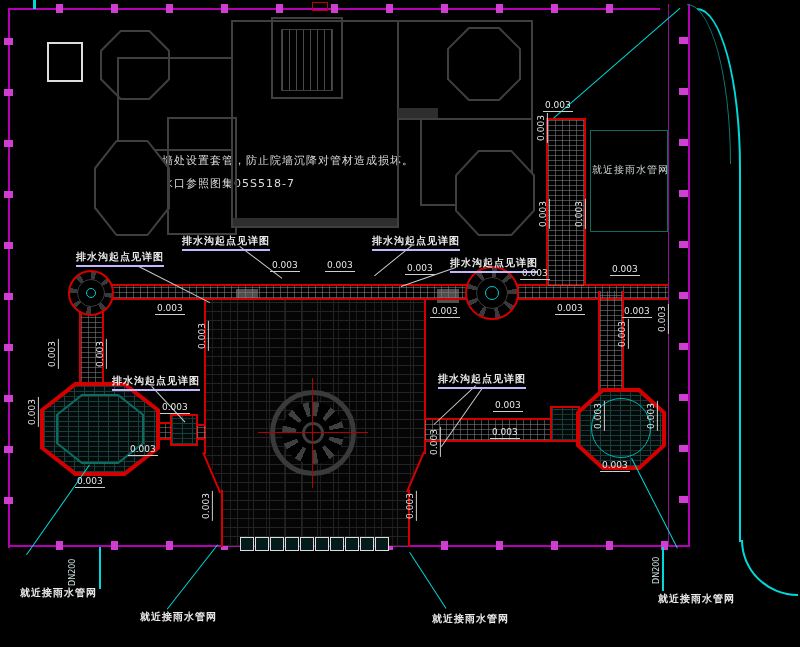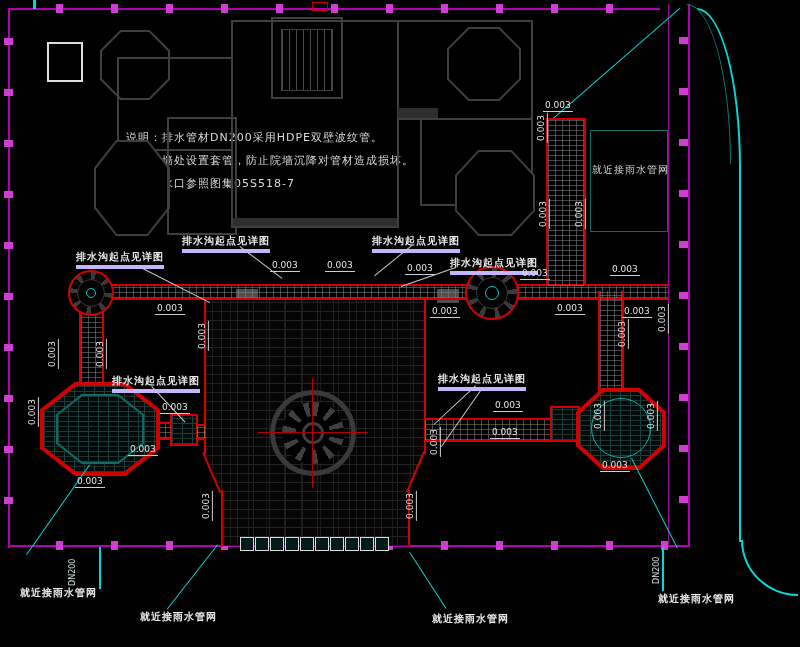--- a/index.html
+++ b/index.html
@@ -23,21 +23,21 @@
   .redl{background:#d40000;}
   .cy{background:#00d9d9;height:1px;transform-origin:0 0;}
   .lead{background:#c8cccc;height:1px;transform-origin:0 0;}
   .oct{clip-path:polygon(29% 0,71% 0,100% 29%,100% 71%,71% 100%,29% 100%,0 71%,0 29%);}
   .bwall{box-sizing:border-box;border:2px solid #3f3f3f;}
   
   .slope{color:#e6e6e6;font-size:9px;line-height:10px;border-bottom:1px solid #cfcfcf;
          padding:0 2px 1px 2px;white-space:nowrap;}
   .slope.v{transform:rotate(-90deg);transform-origin:center;}
   .detail{color:#eceaea;font-size:10px;font-weight:bold;white-space:nowrap;
-          border-bottom:4px solid #c4b5fd;padding-bottom:1px;letter-spacing:1px;text-align:center;}
+          border-bottom:2px solid #c4b5fd;padding-bottom:1px;letter-spacing:1px;text-align:center;}
   .connect{color:#eceaea;font-size:10px;font-weight:bold;white-space:nowrap;letter-spacing:1px;}
   .note{color:#dcdcdc;font-size:11px;white-space:nowrap;letter-spacing:1px;}
   .pipe{color:#cfe3e3;font-size:8px;transform:rotate(-90deg);transform-origin:left top;white-space:nowrap;}
   .golf{color:#cfd8d6;font-size:10px;white-space:nowrap;letter-spacing:1px;}
   .fencepost-h{background-image:repeating-linear-gradient(90deg,transparent 0 48px,#cf3fcf 48px 55px);}
   .fencepost-v{background-image:repeating-linear-gradient(0deg,transparent 0 44px,#cf3fcf 44px 51px);}
   .sq{box-sizing:border-box;width:14px;height:14px;border:1px solid #ddd;background:#041b1b;}
 </style>
 </head>
 <body>
@@ -54,21 +54,20 @@
   <div class="abs" style="left:668px;top:4px;width:1px;height:543px;background:#8d0f8d;"></div>
   <div class="abs fencepost-v" style="left:679px;top:4px;width:9px;height:543px;"></div>
   <div class="abs" style="left:33px;top:0;width:3px;height:9px;background:#00d9d9;"></div>
 
   <div class="abs" style="left:739px;top:166px;width:2px;height:376px;background:#00d9d9;"></div>
   <div class="abs" style="left:653px;top:8px;width:88px;height:320px;border:2px solid #00d9d9;border-radius:50%;box-sizing:border-box;clip-path:polygon(50% 0,100% 0,100% 50%,50% 50%);"></div>
   <div class="abs" style="left:643px;top:4px;width:88px;height:320px;border:1px solid #0a7a72;border-radius:50%;box-sizing:border-box;clip-path:polygon(50% 0,100% 0,100% 50%,50% 50%);"></div>
   <div class="abs" style="left:741px;top:484px;width:114px;height:112px;border:2px solid #00d9d9;border-radius:50%;box-sizing:border-box;clip-path:polygon(0 50%,0 100%,50% 100%,50% 50%);"></div>
   <div class="abs cy" style="left:553px;top:118px;width:168px;transform:rotate(-41deg);"></div>
 
-  <div class="abs note" style="left:126px;top:130px;">说明：排水管材DN200采用HDPE双壁波纹管。</div>
   <div class="abs note" style="left:150px;top:153px;">穿墙处设置套管，防止院墙沉降对管材造成损坏。</div>
   <div class="abs note" style="left:150px;top:176px;">雨水口参照图集05S518-7</div>
 
   <div class="abs" style="left:47px;top:42px;width:36px;height:40px;border:2px solid #dedede;box-sizing:border-box;"></div>
   <div class="abs oct" style="left:100px;top:30px;width:70px;height:70px;background:#3f3f3f;">
     <div class="abs oct" style="left:2px;top:2px;right:2px;bottom:2px;background:#000;"></div>
   </div>
   <div class="abs bwall" style="left:117px;top:57px;width:116px;height:94px;"></div>
   <div class="abs oct" style="left:94px;top:140px;width:76px;height:96px;background:#3f3f3f;">
     <div class="abs oct" style="left:2px;top:2px;right:2px;bottom:2px;background:#000;"></div>

